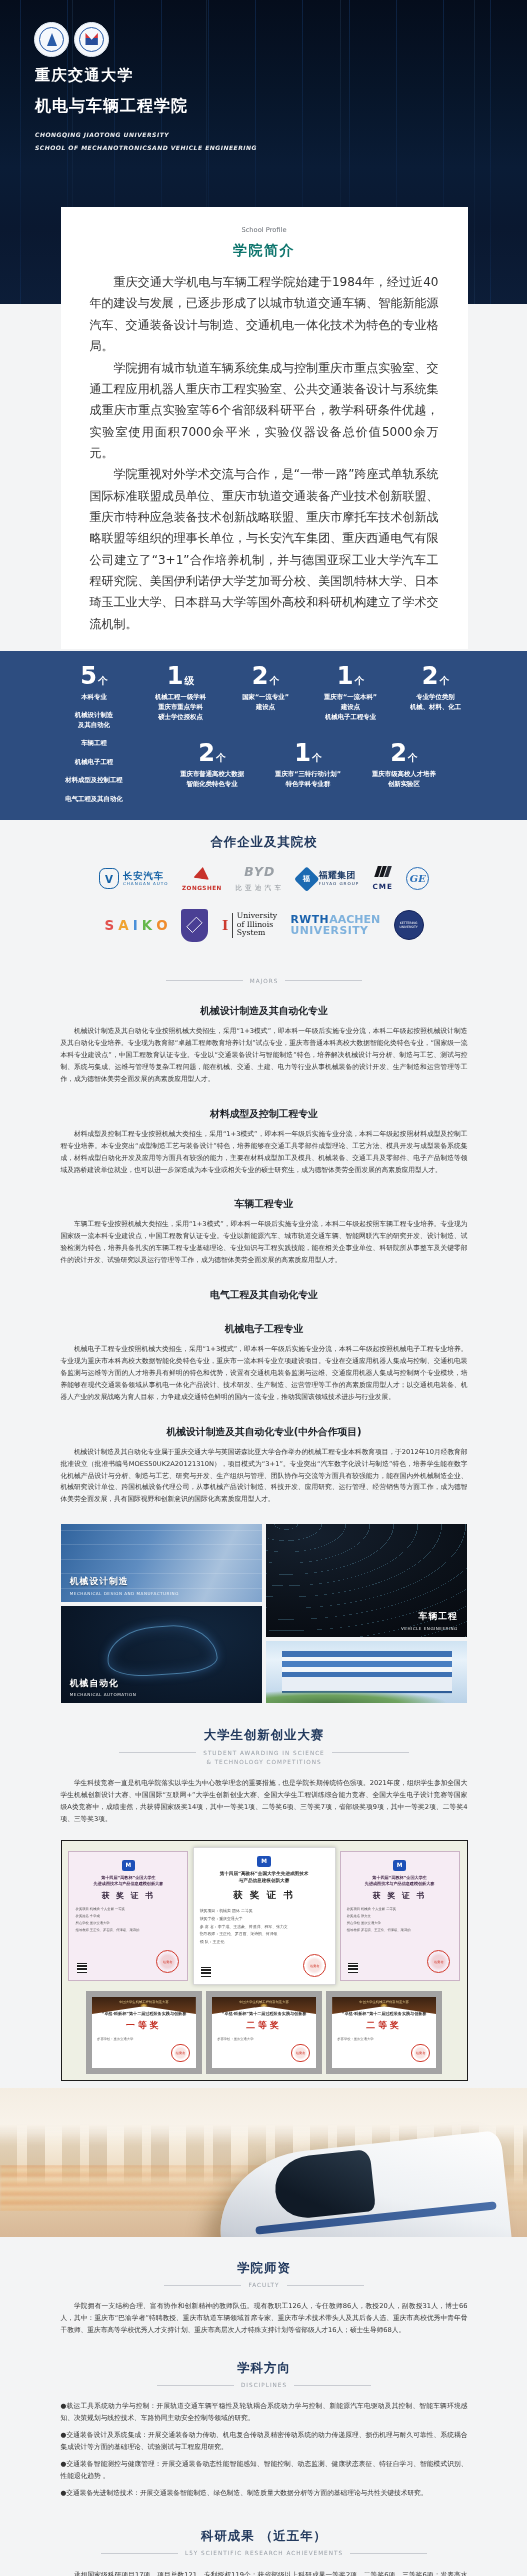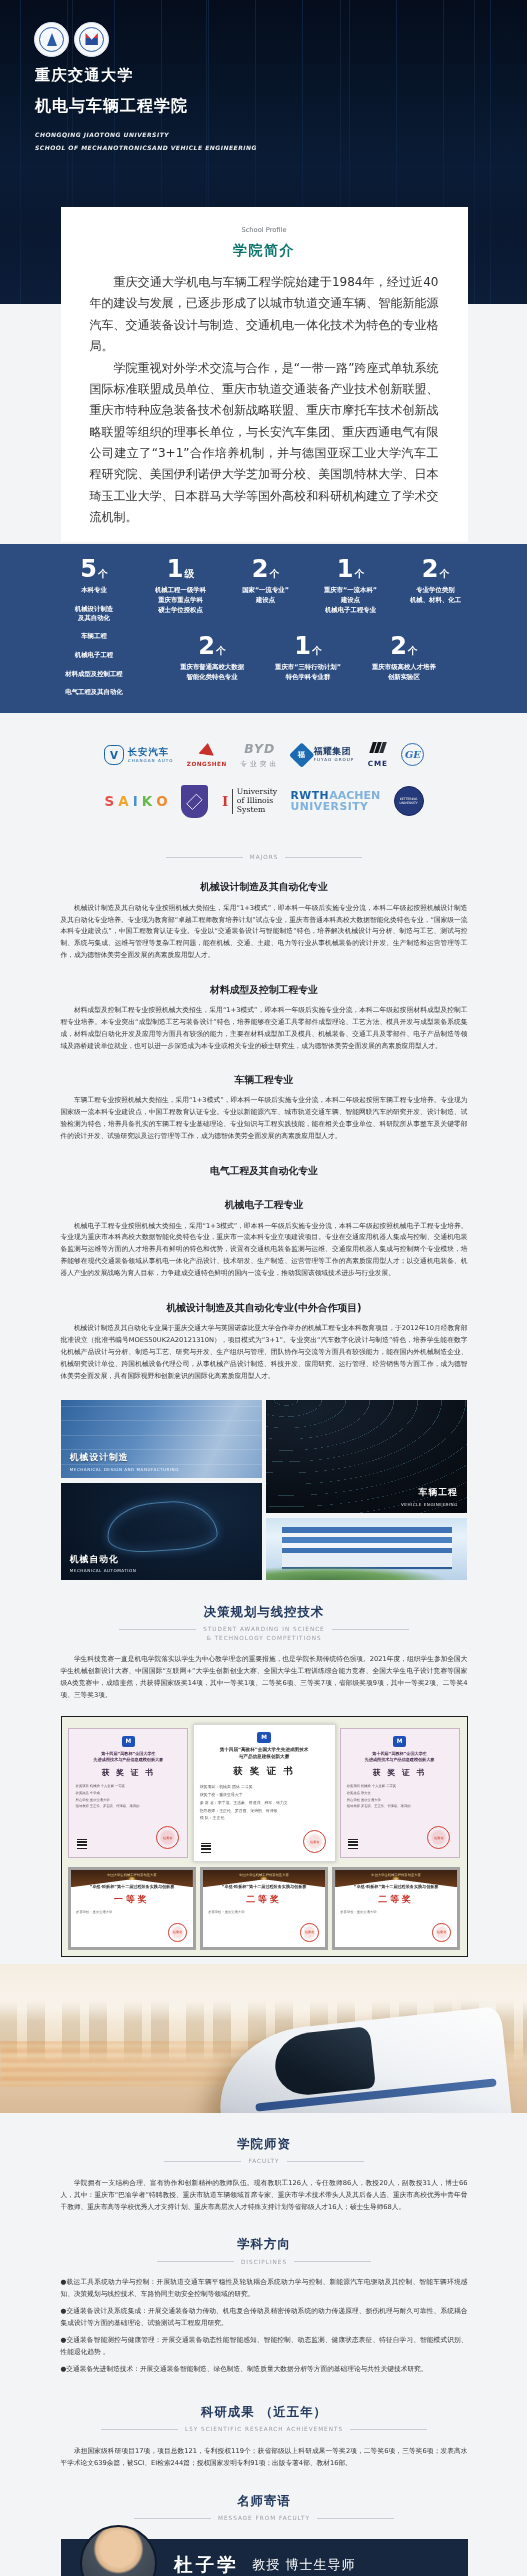--- a/index.html
+++ b/index.html
@@ -143,21 +143,21 @@
   .cert-award { margin-top:4.1px; font-size:7.7px; font-weight:bold; color:#3a2a42; letter-spacing:2.1px; }
   .cert.center .cert-award { font-size:9.3px; color:#222; }
   .cert-fields { margin-top:5.2px; font-size:3.3px; color:#555; text-align:left; line-height:2.1; }
   .cert.center .cert-fields { font-size:3.9px; line-height:2.0; }
   .cert-seal { position:absolute; right:8.2px; bottom:7.2px; width:23px; height:23px; border-radius:50%; border:1px solid #d23c2e;
      color:#d23c2e; font-size:3.1px; display:flex; align-items:center; justify-content:center;
      background:radial-gradient(circle,rgba(210,60,46,.15) 0 40%,rgba(210,60,46,0) 60%); }
   .cert-qr { position:absolute; left:7.2px; bottom:7.2px; width:10.3px; height:10.3px;
      background:repeating-linear-gradient(0deg,#222 0 1.5px,#fff 1.5px 3.1px),repeating-linear-gradient(90deg,rgba(34,34,34,.6) 0 1.5px,rgba(255,255,255,.6) 1.5px 3.1px); }
   .cert-row2 { margin-top:5.2px; }
-  .cert2 { width:128px; height:83px; background:#fff; border:3px solid #a3a3a3; position:relative; text-align:center; padding:0 5.2px; }
+  .cert2 { width:116px; height:83px; background:#fff; border:6px solid #a3a3a3; position:relative; text-align:center; padding:0 5.2px; }
   .cert2-arch { height:17.5px; margin:0 -5.2px; background:linear-gradient(180deg,#3a2212,#6b3c1c); clip-path:polygon(0 0,100% 0,100% 100%,50% 55%,0 100%); position:relative; }
   .cert2-medal { position:absolute; left:50%; top:6.2px; transform:translateX(-50%); width:8.2px; height:8.2px; border-radius:50%; background:radial-gradient(circle,#f3cf6e,#a8741f); border:0.5px solid #7a531a; }
   .cert2-head { font-size:3.3px; color:#caa04c; margin-top:-14.4px; position:relative; z-index:1; color:#e8cf90; }
   .cert2-t { margin-top:7.2px; font-size:4.1px; font-weight:bold; color:#333; }
   .cert2-prize { margin-top:4.6px; font-size:8.8px; font-weight:bold; color:#c32f23; letter-spacing:3.1px; }
   .cert2-f { margin-top:4.1px; font-size:3.3px; color:#666; text-align:left; }
   .cert2 .cert-seal { width:18.5px; height:18.5px; right:6.2px; bottom:5.2px; }
 
   
   .train { position:relative; margin-top:7.2px; height:149px; overflow:hidden;
@@ -223,20 +223,21 @@
     <div class="hero-cn2">机电与车辆工程学院</div>
     <div class="hero-en">CHONGQING JIAOTONG  UNIVERSITY</div>
     <div class="hero-en hero-en2">SCHOOL OF MECHANOTRONICSAND VEHICLE ENGINEERING</div>
   </div>
 </div>
 
 <div class="profile-card">
   <div class="kicker">School Profile</div>
   <div class="profile-title">学院简介</div>
   <p>重庆交通大学机电与车辆工程学院始建于1984年，经过近40年的建设与发展，已逐步形成了以城市轨道交通车辆、智能新能源汽车、交通装备设计与制造、交通机电一体化技术为特色的专业格局。</p>
+  <p>学院拥有城市轨道车辆系统集成与控制重庆市重点实验室、交通工程应用机器人重庆市工程实验室、公共交通装备设计与系统集成重庆市重点实验室等6个省部级科研平台，教学科研条件优越，实验室使用面积7000余平米，实验仪器设备总价值5000余万元。</p>
   <p>学院重视对外学术交流与合作，是“一带一路”跨座式单轨系统国际标准联盟成员单位、重庆市轨道交通装备产业技术创新联盟、重庆市特种应急装备技术创新战略联盟、重庆市摩托车技术创新战略联盟等组织的理事长单位，与长安汽车集团、重庆西通电气有限公司建立了“3+1”合作培养机制，并与德国亚琛工业大学汽车工程研究院、美国伊利诺伊大学芝加哥分校、美国凯特林大学、日本琦玉工业大学、日本群马大学等国外高校和科研机构建立了学术交流机制。</p>
 </div>
 
 <div class="stats">
   <div class="stats-inner">
     <div class="stat-col1 stat">
       <div class="stat-num"><span>5</span><span class="stat-unit">个</span></div>
       <div class="stat-label preline">本科专业</div>
       <div class="stat-list preline">机械设计制造
 及其自动化
@@ -289,37 +290,38 @@
           <div class="stat-num"><span>2</span><span class="stat-unit">个</span></div>
           <div class="stat-label preline">重庆市级高校人才培养
 创新实验区</div>
         </div>
       </div>
     </div>
   </div>
 </div>
 
 <div class="partners">
+  <div class="partners-title">合作企业及其院校</div>
   <div class="logo-row">
     <div class="logo">
       <div class="lg-changan-ring">
           <span>V</span>
         </div>
       <div class="lg-col">
           <span class="lg-changan-cn">长安汽车</span>
           <span class="lg-changan-en">CHANGAN AUTO</span>
         </div>
     </div>
     <div class="logo lg-zs">
       <div class="lg-zs-wing"></div>
       <span class="lg-zs-txt">ZONGSHEN</span>
     </div>
     <div class="logo lg-byd">
       <span class="lg-byd-mark">BYD</span>
-      <span class="lg-byd-cn">专业突出</span>
+      <span class="lg-byd-cn">比亚迪汽车</span>
     </div>
     <div class="logo">
       <div class="lg-fuyao-dia">
           <span>福</span>
         </div>
       <div class="lg-col">
           <span class="lg-fuyao-cn">福耀集团</span>
           <span class="lg-fuyao-en">FUYAO GROUP</span>
         </div>
     </div>
@@ -419,21 +421,21 @@
         <div class="gal-cap-cn">车辆工程</div>
         <div class="gal-cap-en">VEHICLE ENGINEERING</div>
       </div>
     </div>
     <div class="gal-img g4"></div>
   </div>
 </div>
 
 <div class="competition">
   <div class="sec-head">
-    <div class="sec-title">决策规划与线控技术</div>
+    <div class="sec-title">大学生创新创业大赛</div>
     <div class="sec-sub-row">
         <div class="sec-line"></div>
         <div class="sec-sub">STUDENT AWARDING IN SCIENCE</div>
         <div class="sec-line"></div>
       </div>
     <div class="sec-sub2">&amp; TECHNOLOGY COMPETITIONS</div>
   </div>
   <div class="comp-text">学生科技竞赛一直是机电学院落实以学生为中心教学理念的重要措施，也是学院长期传统特色强项。2021年度，组织学生参加全国大学生机械创新设计大赛、中国国际“互联网+”大学生创新创业大赛、全国大学生工程训练综合能力竞赛、全国大学生电子设计竞赛等国家级A类竞赛中，成绩斐然，共获得国家级奖14项，其中一等奖1项、二等奖6项、三等奖7项，省部级奖项9项，其中一等奖2项、二等奖4项、三等奖3项。</div>
 </div>
 

